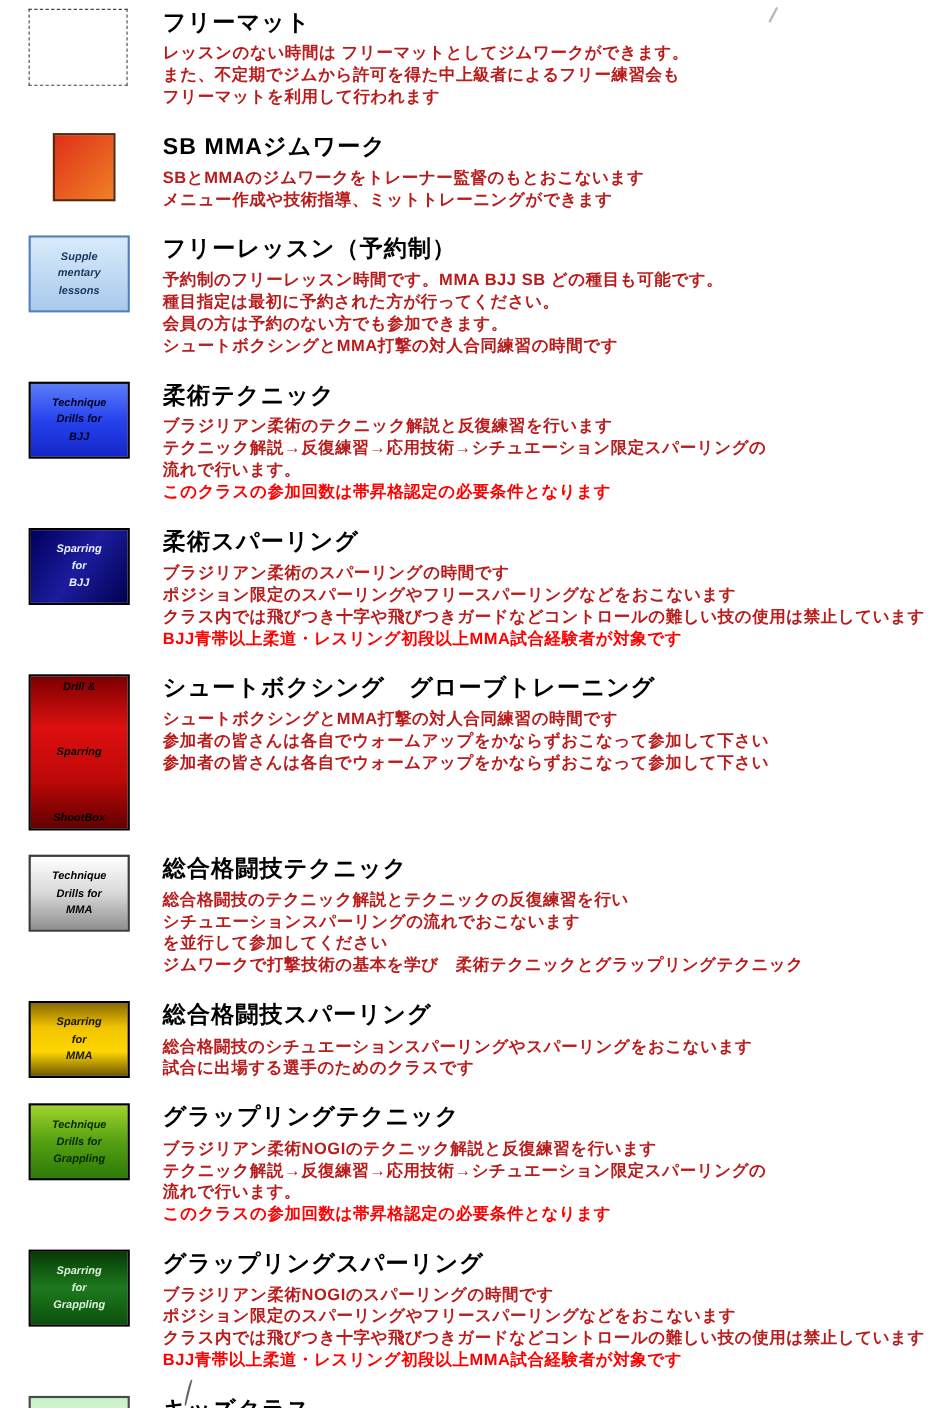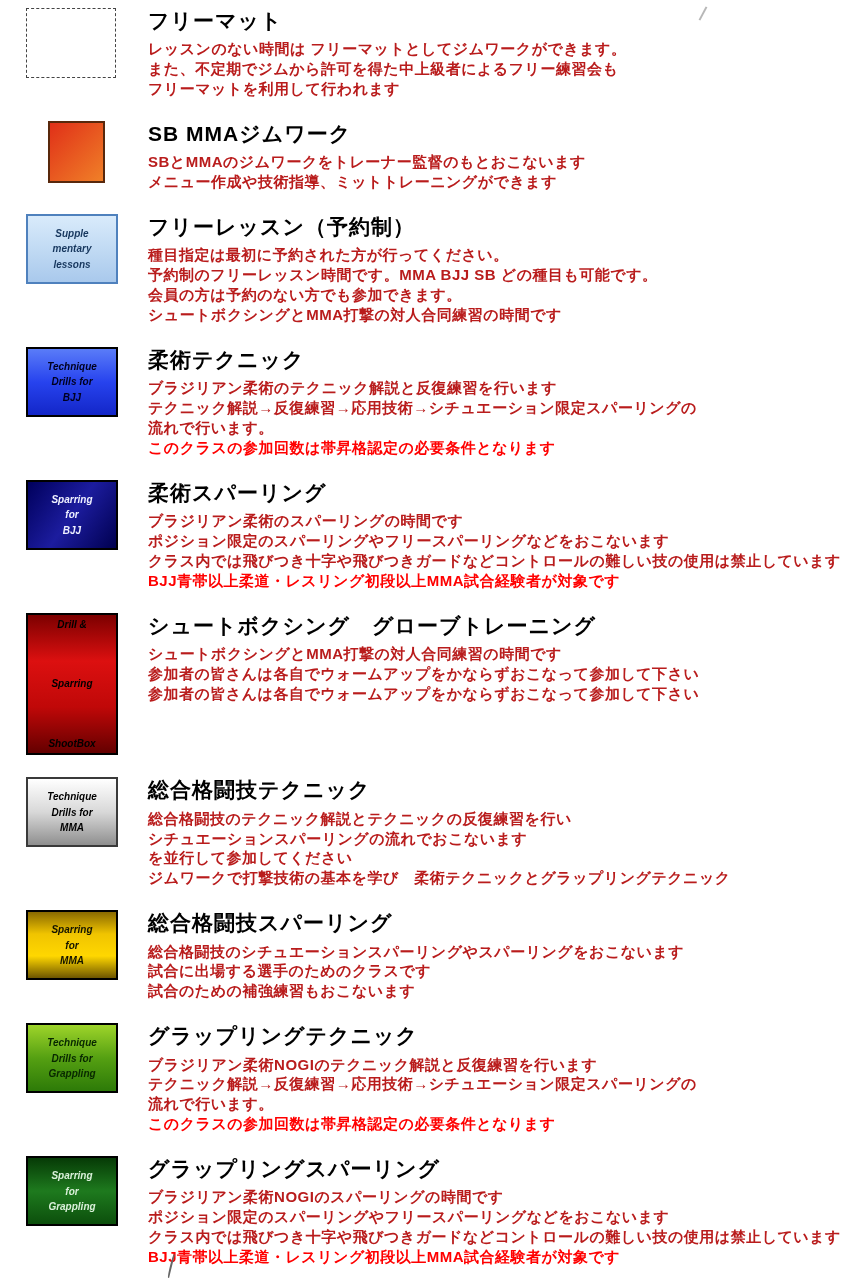--- a/index.html
+++ b/index.html
@@ -111,22 +111,22 @@
   <section class="row">
     <div class="swatch-col">
       <div class="swatch" style="background: linear-gradient(rgb(217, 235, 251), rgb(169, 201, 236)); border-color: rgb(79, 129, 189); color: rgb(23, 55, 94);">
         <span class="sw-line">Supple</span>
         <span class="sw-line">mentary</span>
         <span class="sw-line">lessons</span>
       </div>
     </div>
     <div class="text-col">
       <h2 class="title">フリーレッスン（予約制）</h2>
+      <div class="desc-line">予約制のフリーレッスン時間です。MMA BJJ SB どの種目も可能です。</div>
       <div class="desc-line">種目指定は最初に予約された方が行ってください。</div>
-      <div class="desc-line">予約制のフリーレッスン時間です。MMA BJJ SB どの種目も可能です。</div>
       <div class="desc-line">会員の方は予約のない方でも参加できます。</div>
       <div class="desc-line">シュートボクシングとMMA打撃の対人合同練習の時間です</div>
     </div>
   </section>
 
   <section class="row">
     <div class="swatch-col">
       <div class="swatch" style="background: linear-gradient(rgb(90, 124, 248), rgb(39, 67, 238), rgb(19, 38, 200)); border-color: rgb(0, 0, 0); color: rgb(0, 0, 30);">
         <span class="sw-line">Technique</span>
         <span class="sw-line">Drills for</span>
@@ -197,21 +197,20 @@
       <div class="swatch" style="background: linear-gradient(rgb(138, 106, 0), rgb(240, 196, 0), rgb(255, 215, 0), rgb(110, 86, 0)); border-color: rgb(0, 0, 0); color: rgb(20, 20, 0);">
         <span class="sw-line">Sparring</span>
         <span class="sw-line">for</span>
         <span class="sw-line">MMA</span>
       </div>
     </div>
     <div class="text-col">
       <h2 class="title">総合格闘技スパーリング</h2>
       <div class="desc-line">総合格闘技のシチュエーションスパーリングやスパーリングをおこないます</div>
       <div class="desc-line">試合に出場する選手のためのクラスです</div>
-      <div class="desc-line">試合のための補強練習もおこないます</div>
     </div>
   </section>
 
   <section class="row">
     <div class="swatch-col">
       <div class="swatch" style="background: linear-gradient(rgb(158, 212, 42), rgb(85, 160, 18), rgb(45, 122, 8)); border-color: rgb(0, 0, 0); color: rgb(8, 40, 0);">
         <span class="sw-line">Technique</span>
         <span class="sw-line">Drills for</span>
         <span class="sw-line">Grappling</span>
       </div>

